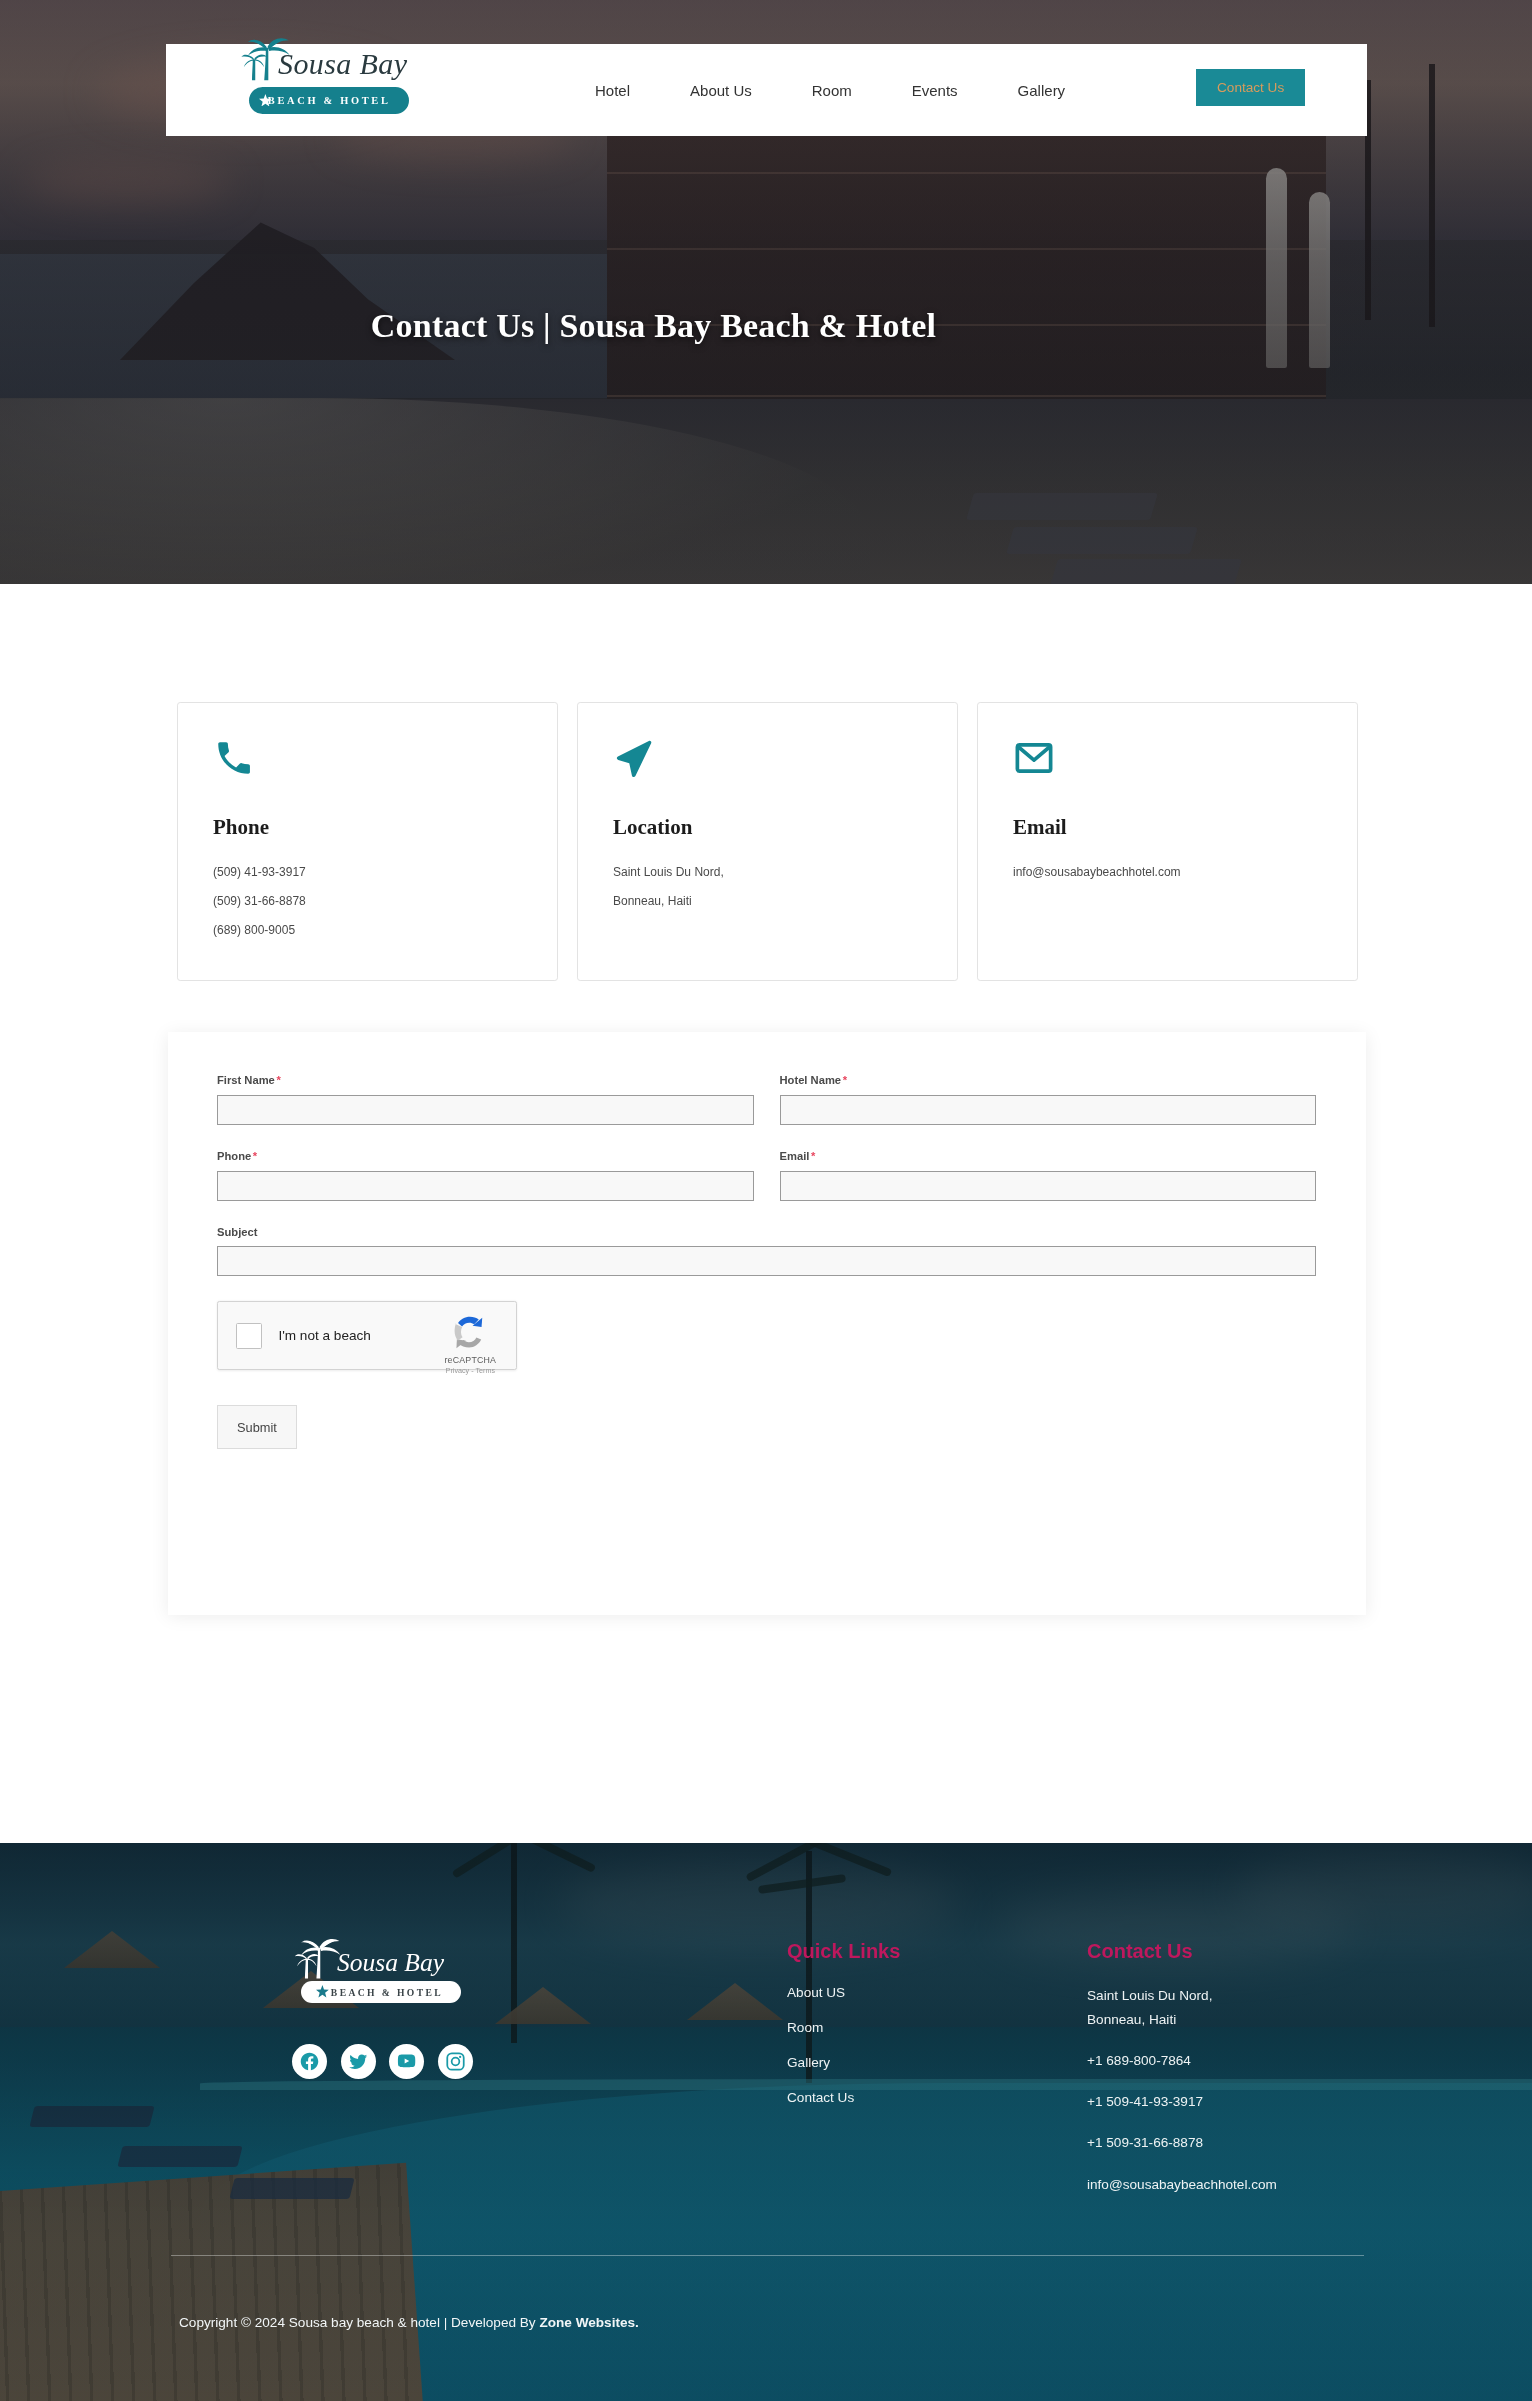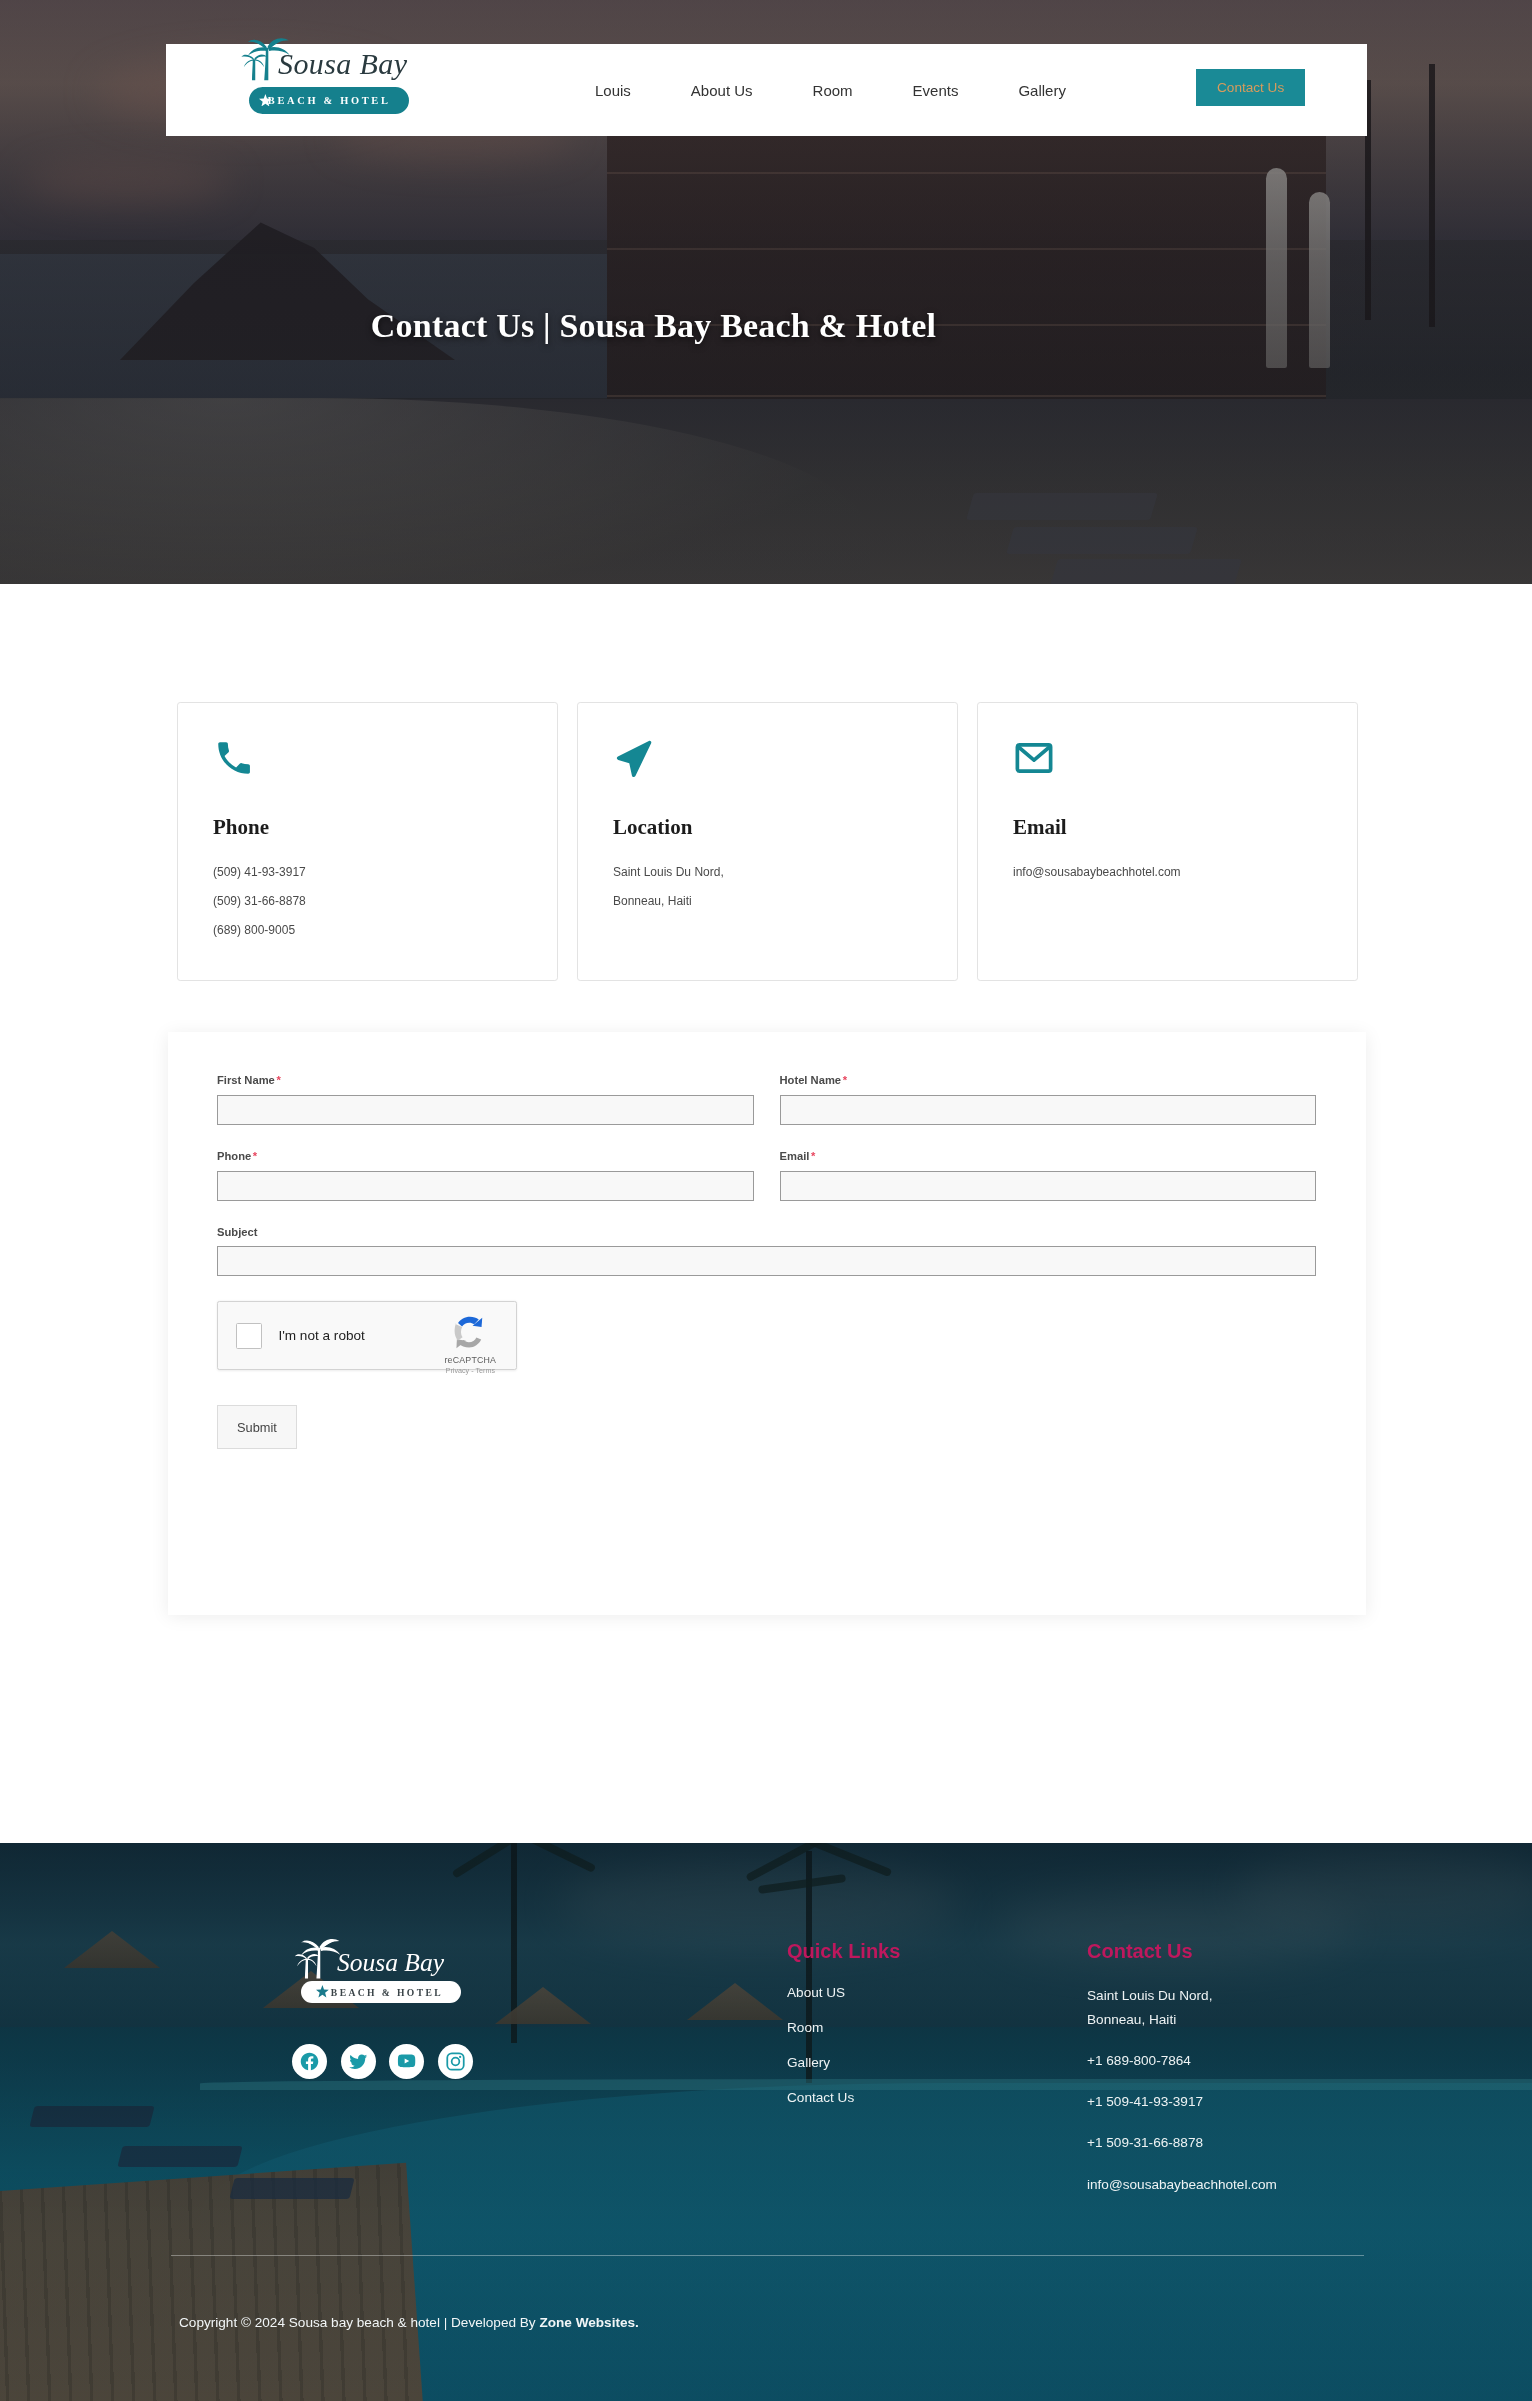--- a/index.html
+++ b/index.html
@@ -366,21 +366,21 @@
       <div class="logo-word">Sousa Bay</div>
       <div class="logo-ribbon">
         <span>BEACH &amp; HOTEL</span>
       </div>
       <svg class="logo-star" style="width:12.8px;height:12.8px;left:21px;top:64px;position:absolute;" viewBox="0 0 16 16">
         <path d="M8 0 L10 5.6 L16 6 L11.4 9.6 L13 15.6 L8 12.2 L3 15.6 L4.6 9.6 L0 6 L6 5.6 Z" fill="#ffffff"></path>
       </svg>
     </div>
 
     <div class="nav">
-      <div class="nav-item">Louis</div>
+      <div class="nav-item">Hotel</div>
       <div class="nav-item">About Us</div>
       <div class="nav-item">Room</div>
       <div class="nav-item">Events</div>
       <div class="nav-item">Gallery</div>
     </div>
 
     <div class="nav-cta">Contact Us</div>
   </div>
 
   <div class="white-section">
@@ -466,21 +466,21 @@
             <label class="flabel">
               <span>Subject</span>
             </label>
             <input class="finput" type="text" placeholder="" style="">
           </div>
         </div>
 
 
         <div class="recaptcha">
           <div class="rc-box"></div>
-          <div class="rc-label">I'm not a robot</div>
+          <div class="rc-label">I'm not a beach</div>
           <div class="rc-brand">
             <svg class="rc-logo" viewBox="0 0 48 48">
               <path fill="#1c68d8" d="M34 8.5 28.8 14c-1.6-1.1-3.6-1.8-5.7-1.8-3.4 0-6.4 1.7-8.2 4.3l-4.6-3.8C13 8.3 18.2 5.3 24 5.3c3.8 0 7.3 1.2 10 3.2z"></path>
               <path fill="#1c68d8" d="M38 6.5 37.2 17l-10.3-1.4z"></path>
               <path fill="#a7a7a7" d="M11 36.5 16.8 32c1.5 1.5 3.6 2.5 5.9 2.5 3.8 0 7.1-2.2 8.6-5.4l5.5 2.4C34.2 36.9 29 40.6 23 40.6c-4.8 0-9.1-2-12-4.1z"></path>
               <path fill="#a7a7a7" d="M8.5 41.5 9 31l10.4 1.9z"></path>
               <path fill="#c9c9c9" d="M6.5 13.5 15 17.2c-.8 1.6-1.3 3.5-1.3 5.5 0 2.3.6 4.4 1.8 6.2l-5.3 3.7C7.7 29.6 6.4 26 6.4 22c0-3.1.5-6 1.4-8.5z"></path>
             </svg>
             <div class="rc-name">reCAPTCHA</div>
             <div class="rc-legal">Privacy - Terms</div>

